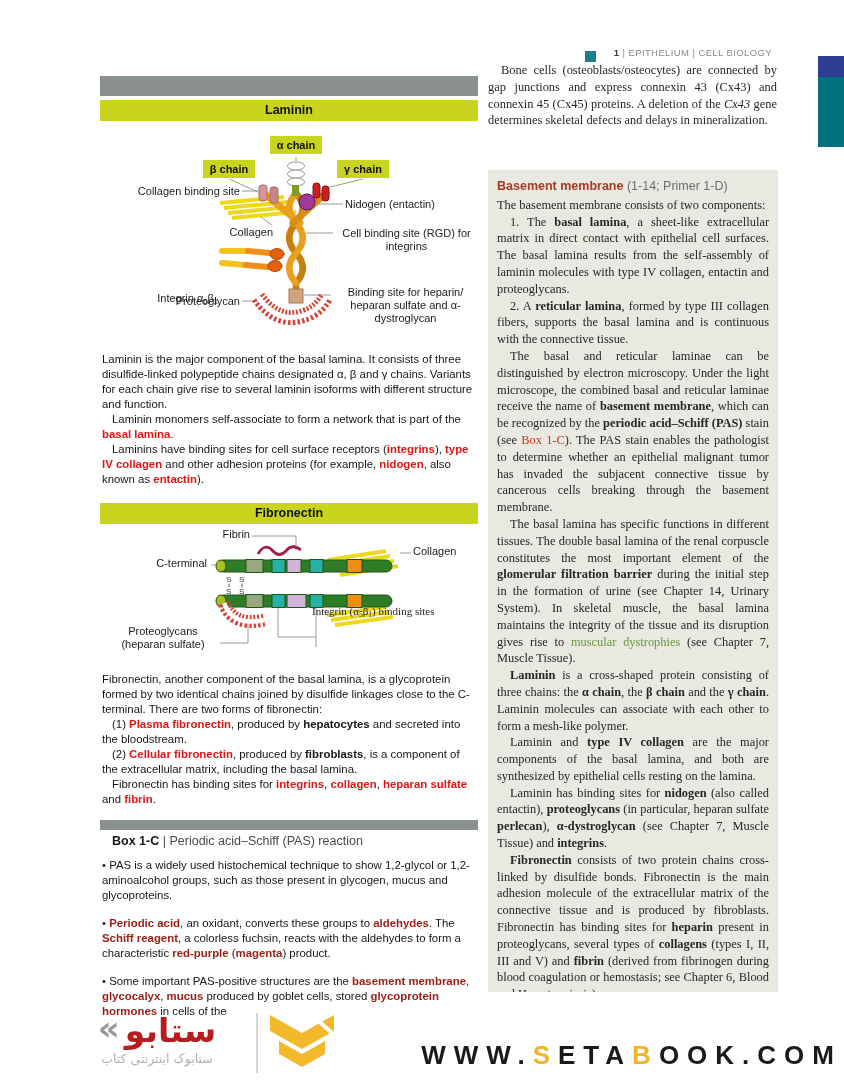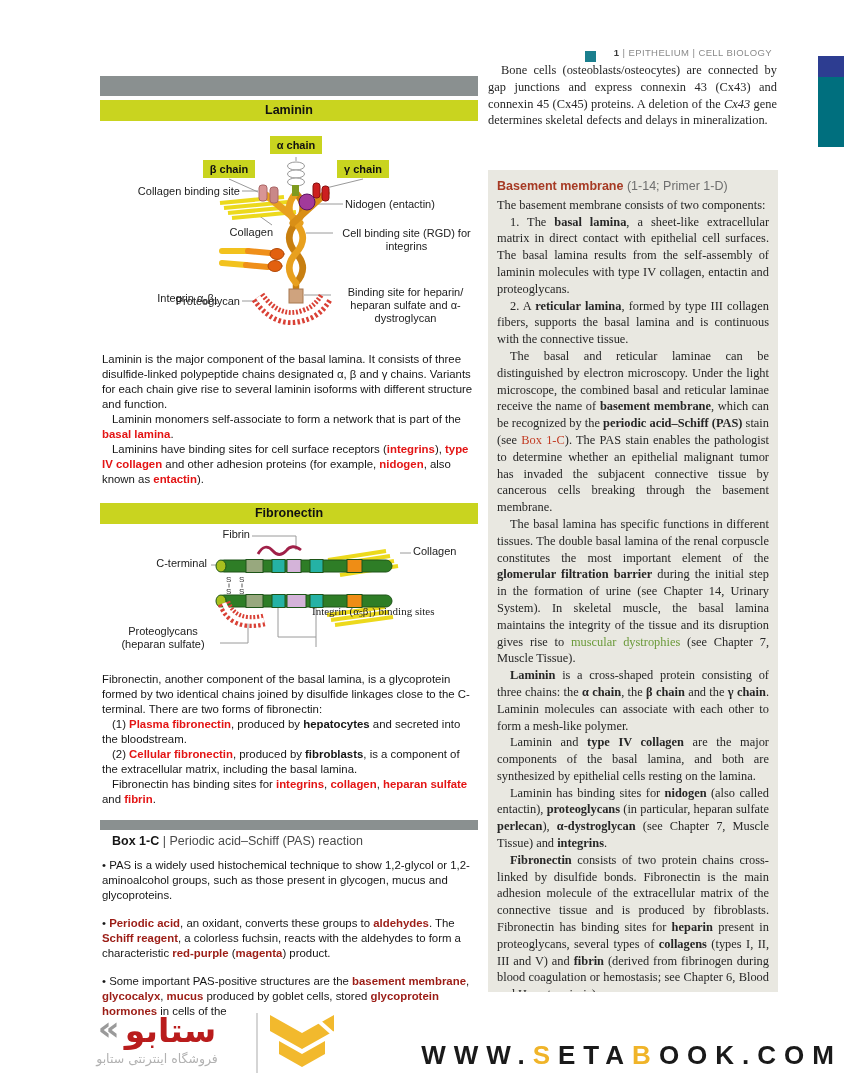--- a/index.html
+++ b/index.html
@@ -251,21 +251,21 @@
     <p><span>Laminin and </span><span class="b">type IV collagen</span><span> are the major components of the basal lamina, and both are synthesized by epithelial cells resting on the lamina.</span></p>
     <p><span>Laminin has binding sites for </span><span class="b">nidogen</span><span> (also called entactin), </span><span class="b">proteoglycans</span><span> (in particular, heparan sulfate </span><span class="b">perlecan</span><span>), </span><span class="b">α-dystroglycan</span><span> (see Chapter 7, Muscle Tissue) and </span><span class="b">integrins</span><span>.</span></p>
     <p><span class="b">Fibronectin</span><span> consists of two protein chains cross-linked by disulfide bonds. Fibronectin is the main adhesion molecule of the extracellular matrix of the connective tissue and is produced by fibroblasts. Fibronectin has binding sites for </span><span class="b">heparin</span><span> present in proteoglycans, several types of </span><span class="b">collagens</span><span> (types I, II, III and V) and </span><span class="b">fibrin</span><span> (derived from fibrinogen during blood coagulation or hemostasis; see Chapter 6, Blood and Hematopoiesis).</span></p>
   </div>
 
   <div class="abs fa" style="left:62px;top:1008px;width:190px;height:70px;">
     <div style="text-align:center;white-space:nowrap;">
       <span style="font-size:34px;font-weight:bold;color:#9a9a9a;vertical-align:2px;">«</span>
       <span style="font-size:33px;font-weight:bold;color:#b91c1c;">ستابو</span>
     </div>
-    <div style="text-align:center;font-size:12.5px;color:#b2b2b2;margin-top:1px;direction:rtl;">فروشگاه اینترنتی ستابو</div>
+    <div style="text-align:center;font-size:12.5px;color:#b2b2b2;margin-top:1px;direction:rtl;">ستابوک اینترنتی کتاب</div>
   </div>
   <div class="abs" style="left:256px;top:1013px;width:2px;height:60px;background:#d5d5d5;"></div>
   <svg class="abs" style="left:266px;top:1011px;" width="72" height="66" viewBox="0 0 72 66">
     <polygon points="4,4 36,22 68,4 68,20 36,38 4,20" fill="#f2b92d"></polygon>
     <polygon points="13,30 36,43 59,30 59,43 36,56 13,43" fill="#f2b92d"></polygon>
     <line x1="48" y1="6" x2="66" y2="22" stroke="#ffffff" stroke-width="4"></line>
   </svg>
   <div class="abs" style="right:2px;top:1040px;width:440px;text-align:right;
               font-family:'Liberation Sans',sans-serif;font-size:26px;font-weight:bold;
               letter-spacing:8px;color:#1a1a1a;"><span>WWW.</span><span class="y">S</span><span>ETA</span><span class="y">B</span><span>OOK.COM</span></div>

